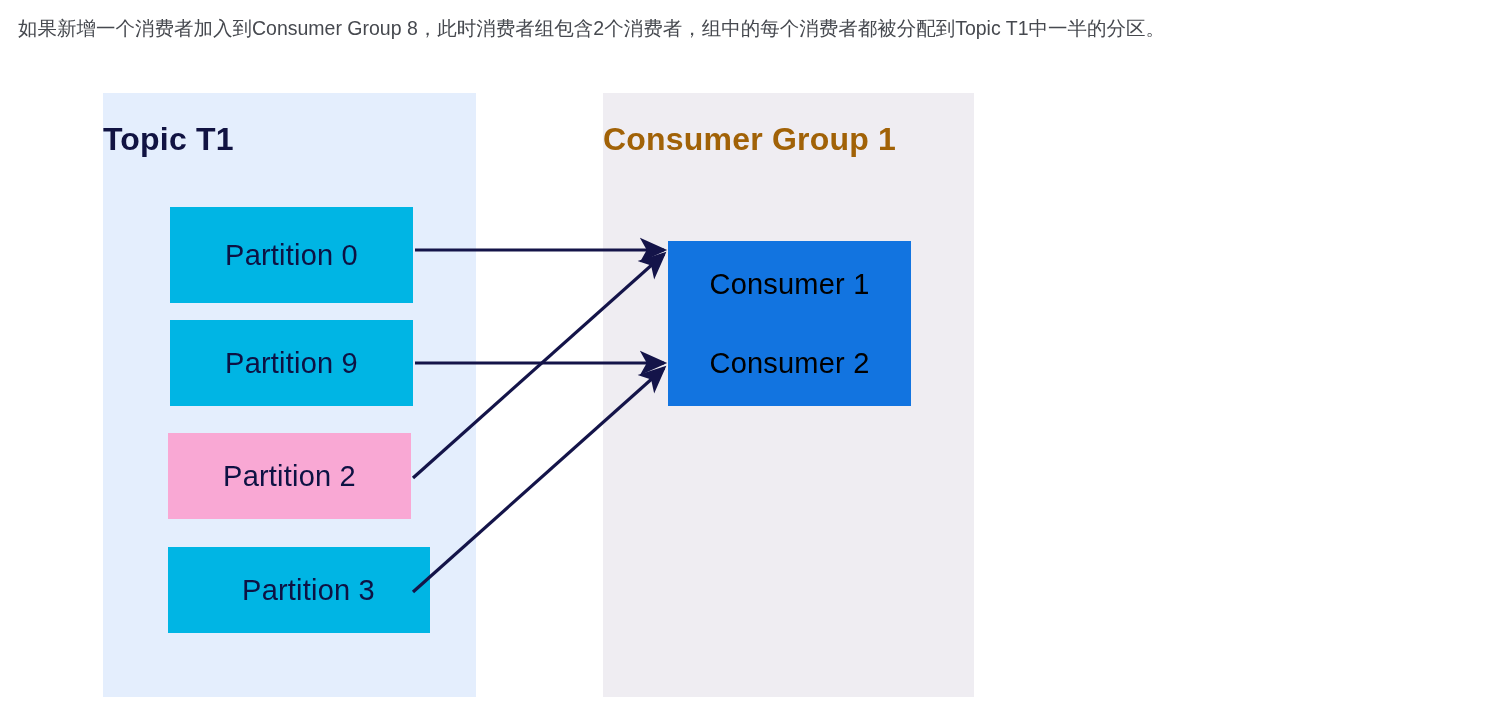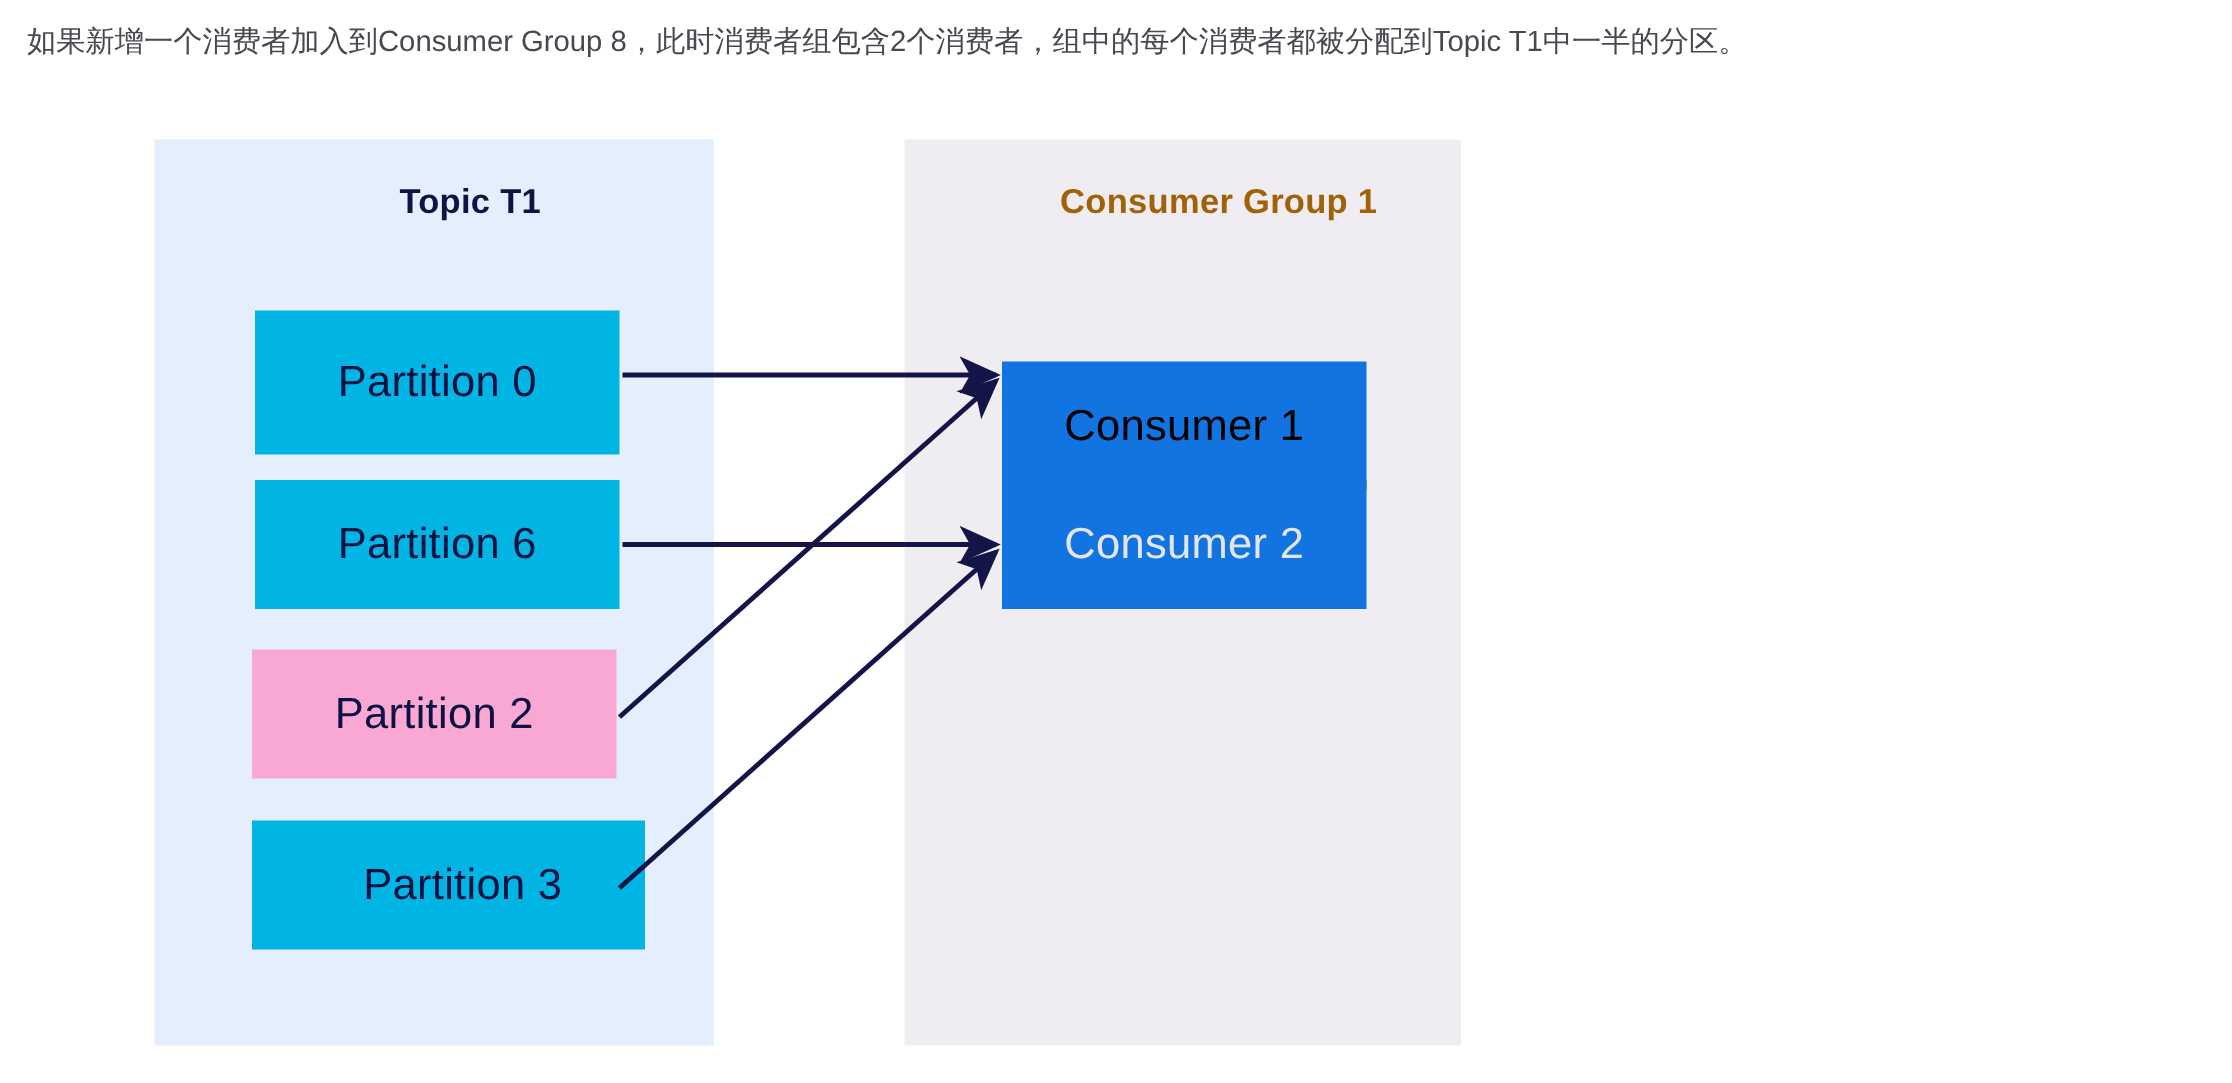--- a/index.html
+++ b/index.html
@@ -52,26 +52,25 @@
     width: 371px;
     height: 604px;
     background: #efedf2;
   }
 
   .panel-title {
     position: absolute;
     top: 28px;
     left: 0;
     width: 100%;
-    text-align: center;
-    font-size: 23px;
+    text-align: left;
+    font-size: 32px;
     font-weight: bold;
     color: #111342;
     letter-spacing: 0.2px;
-    padding-left: 24px;
   }
 
   .node {
     position: absolute;
     display: flex;
     align-items: center;
     justify-content: center;
     font-size: 29px;
     letter-spacing: 0.2px;
   }
@@ -102,26 +101,26 @@
 
   <div class="panel" id="panel-topic" style="background: rgb(228, 238, 253);">
     <div class="panel-title" style="color: rgb(17, 19, 66);">Topic T1</div>
   </div>
 
   <div class="panel" id="panel-group" style="background: rgb(239, 237, 242);">
     <div class="panel-title" style="color: #a16207;">Consumer Group 1</div>
   </div>
 
   <div class="node partition" style="left: 170px; top: 207px; width: 243px; height: 96px; background: rgb(0, 181, 228); color: rgb(13, 18, 67);">Partition 0</div>
-  <div class="node partition" style="left: 170px; top: 320px; width: 243px; height: 86px; background: rgb(0, 181, 228); color: rgb(13, 18, 67);">Partition 6</div>
+  <div class="node partition" style="left: 170px; top: 320px; width: 243px; height: 86px; background: rgb(0, 181, 228); color: rgb(13, 18, 67);">Partition 9</div>
   <div class="node partition" style="left: 168px; top: 433px; width: 243px; height: 86px; background: #f9a8d4; color: rgb(13, 18, 67);">Partition 2</div>
   <div class="node partition" style="left: 168px; top: 547px; width: 243px; height: 86px; background: rgb(0, 181, 228); color: rgb(13, 18, 67); padding-left: 19px;">Partition 3</div>
 
   <div class="node consumer" style="left: 668px; top: 205px; width: 243px; height: 86px; background: rgb(18, 116, 224); color: #000000; margin-top: 36px;">Consumer 1</div>
-  <div class="node consumer" style="left: 668px; top: 320px; width: 243px; height: 86px; background: rgb(18, 116, 224); color: #e5e5e5;">Consumer 2</div>
+  <div class="node consumer" style="left: 668px; top: 320px; width: 243px; height: 86px; background: rgb(18, 116, 224); color: #000000;">Consumer 2</div>
 
   <svg id="svg-arrows" viewBox="0 0 1488 722">
     <defs>
       <marker id="ahead" markerWidth="9" markerHeight="9" refX="7.6" refY="4.5" orient="auto" markerUnits="strokeWidth">
         <path d="M0,0.6 L8.6,4.5 L0,8.4 L2.2,4.5 Z" fill="#141449"></path>
       </marker>
     </defs>
     <g id="arrow-group">
         <line x1="415" y1="250" x2="664" y2="250" stroke="#141449" stroke-width="3.2" marker-end="url(#ahead)"></line>
         <line x1="415" y1="363" x2="664" y2="363" stroke="#141449" stroke-width="3.2" marker-end="url(#ahead)"></line>

